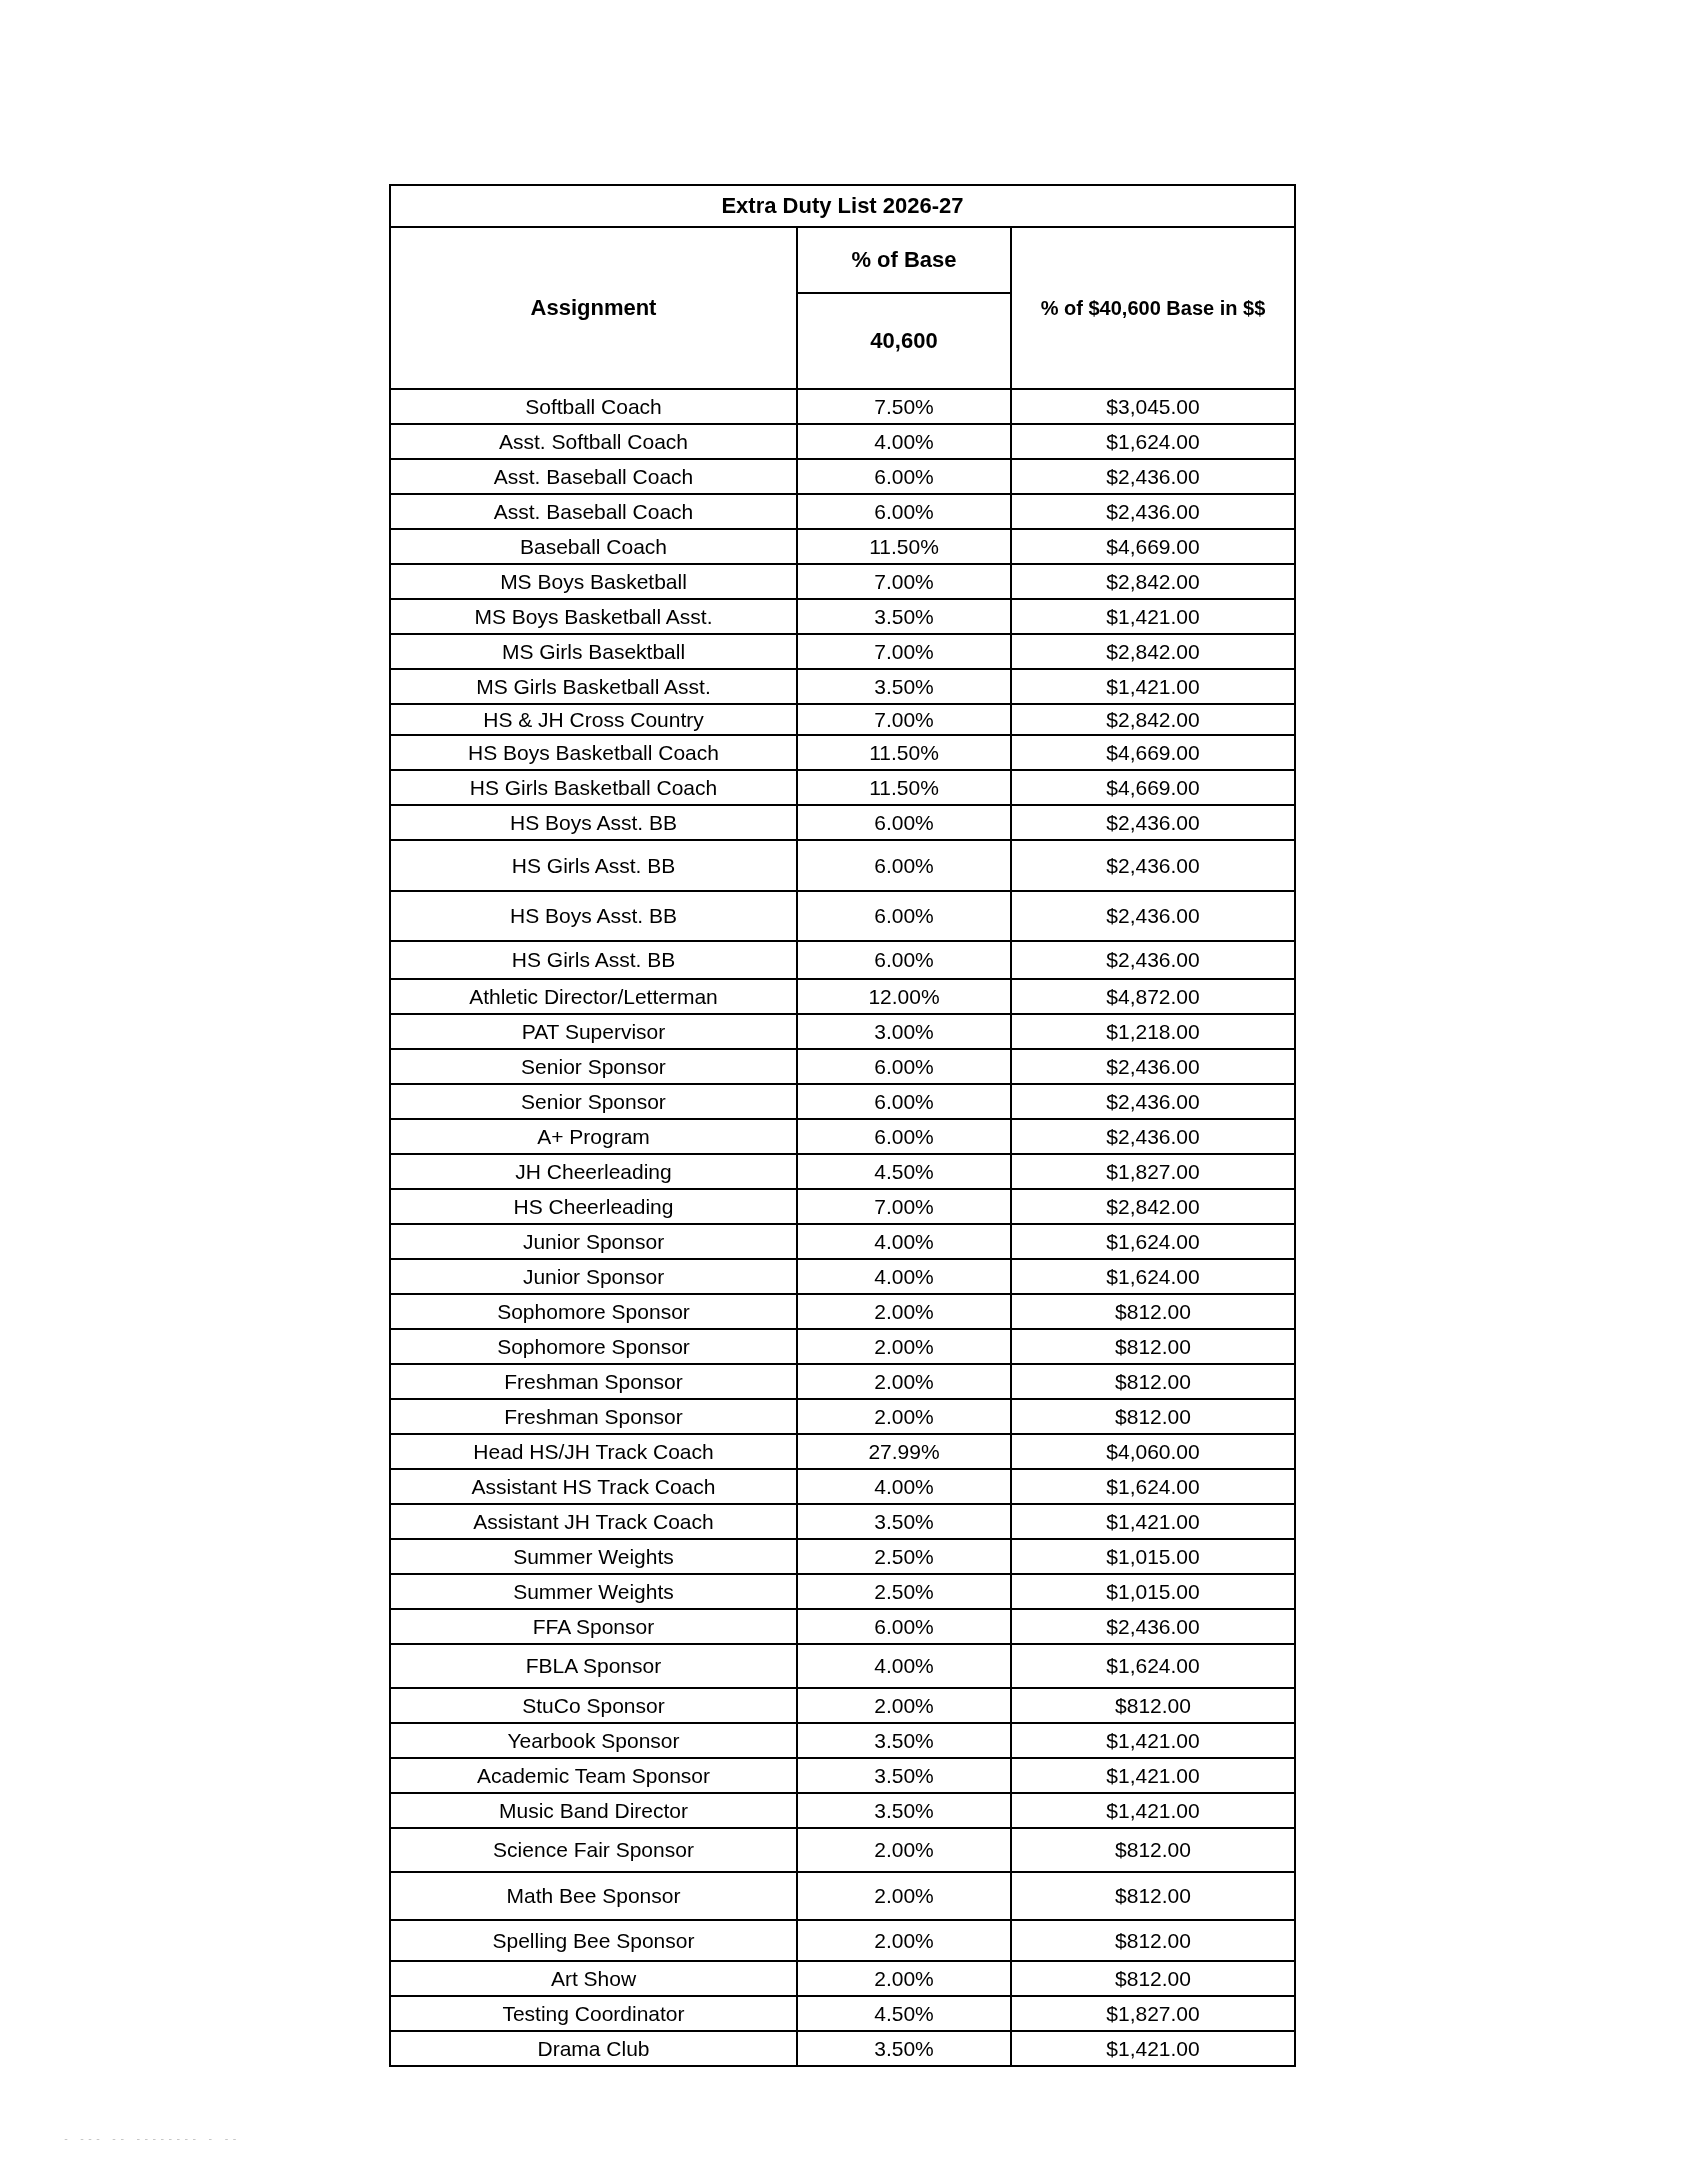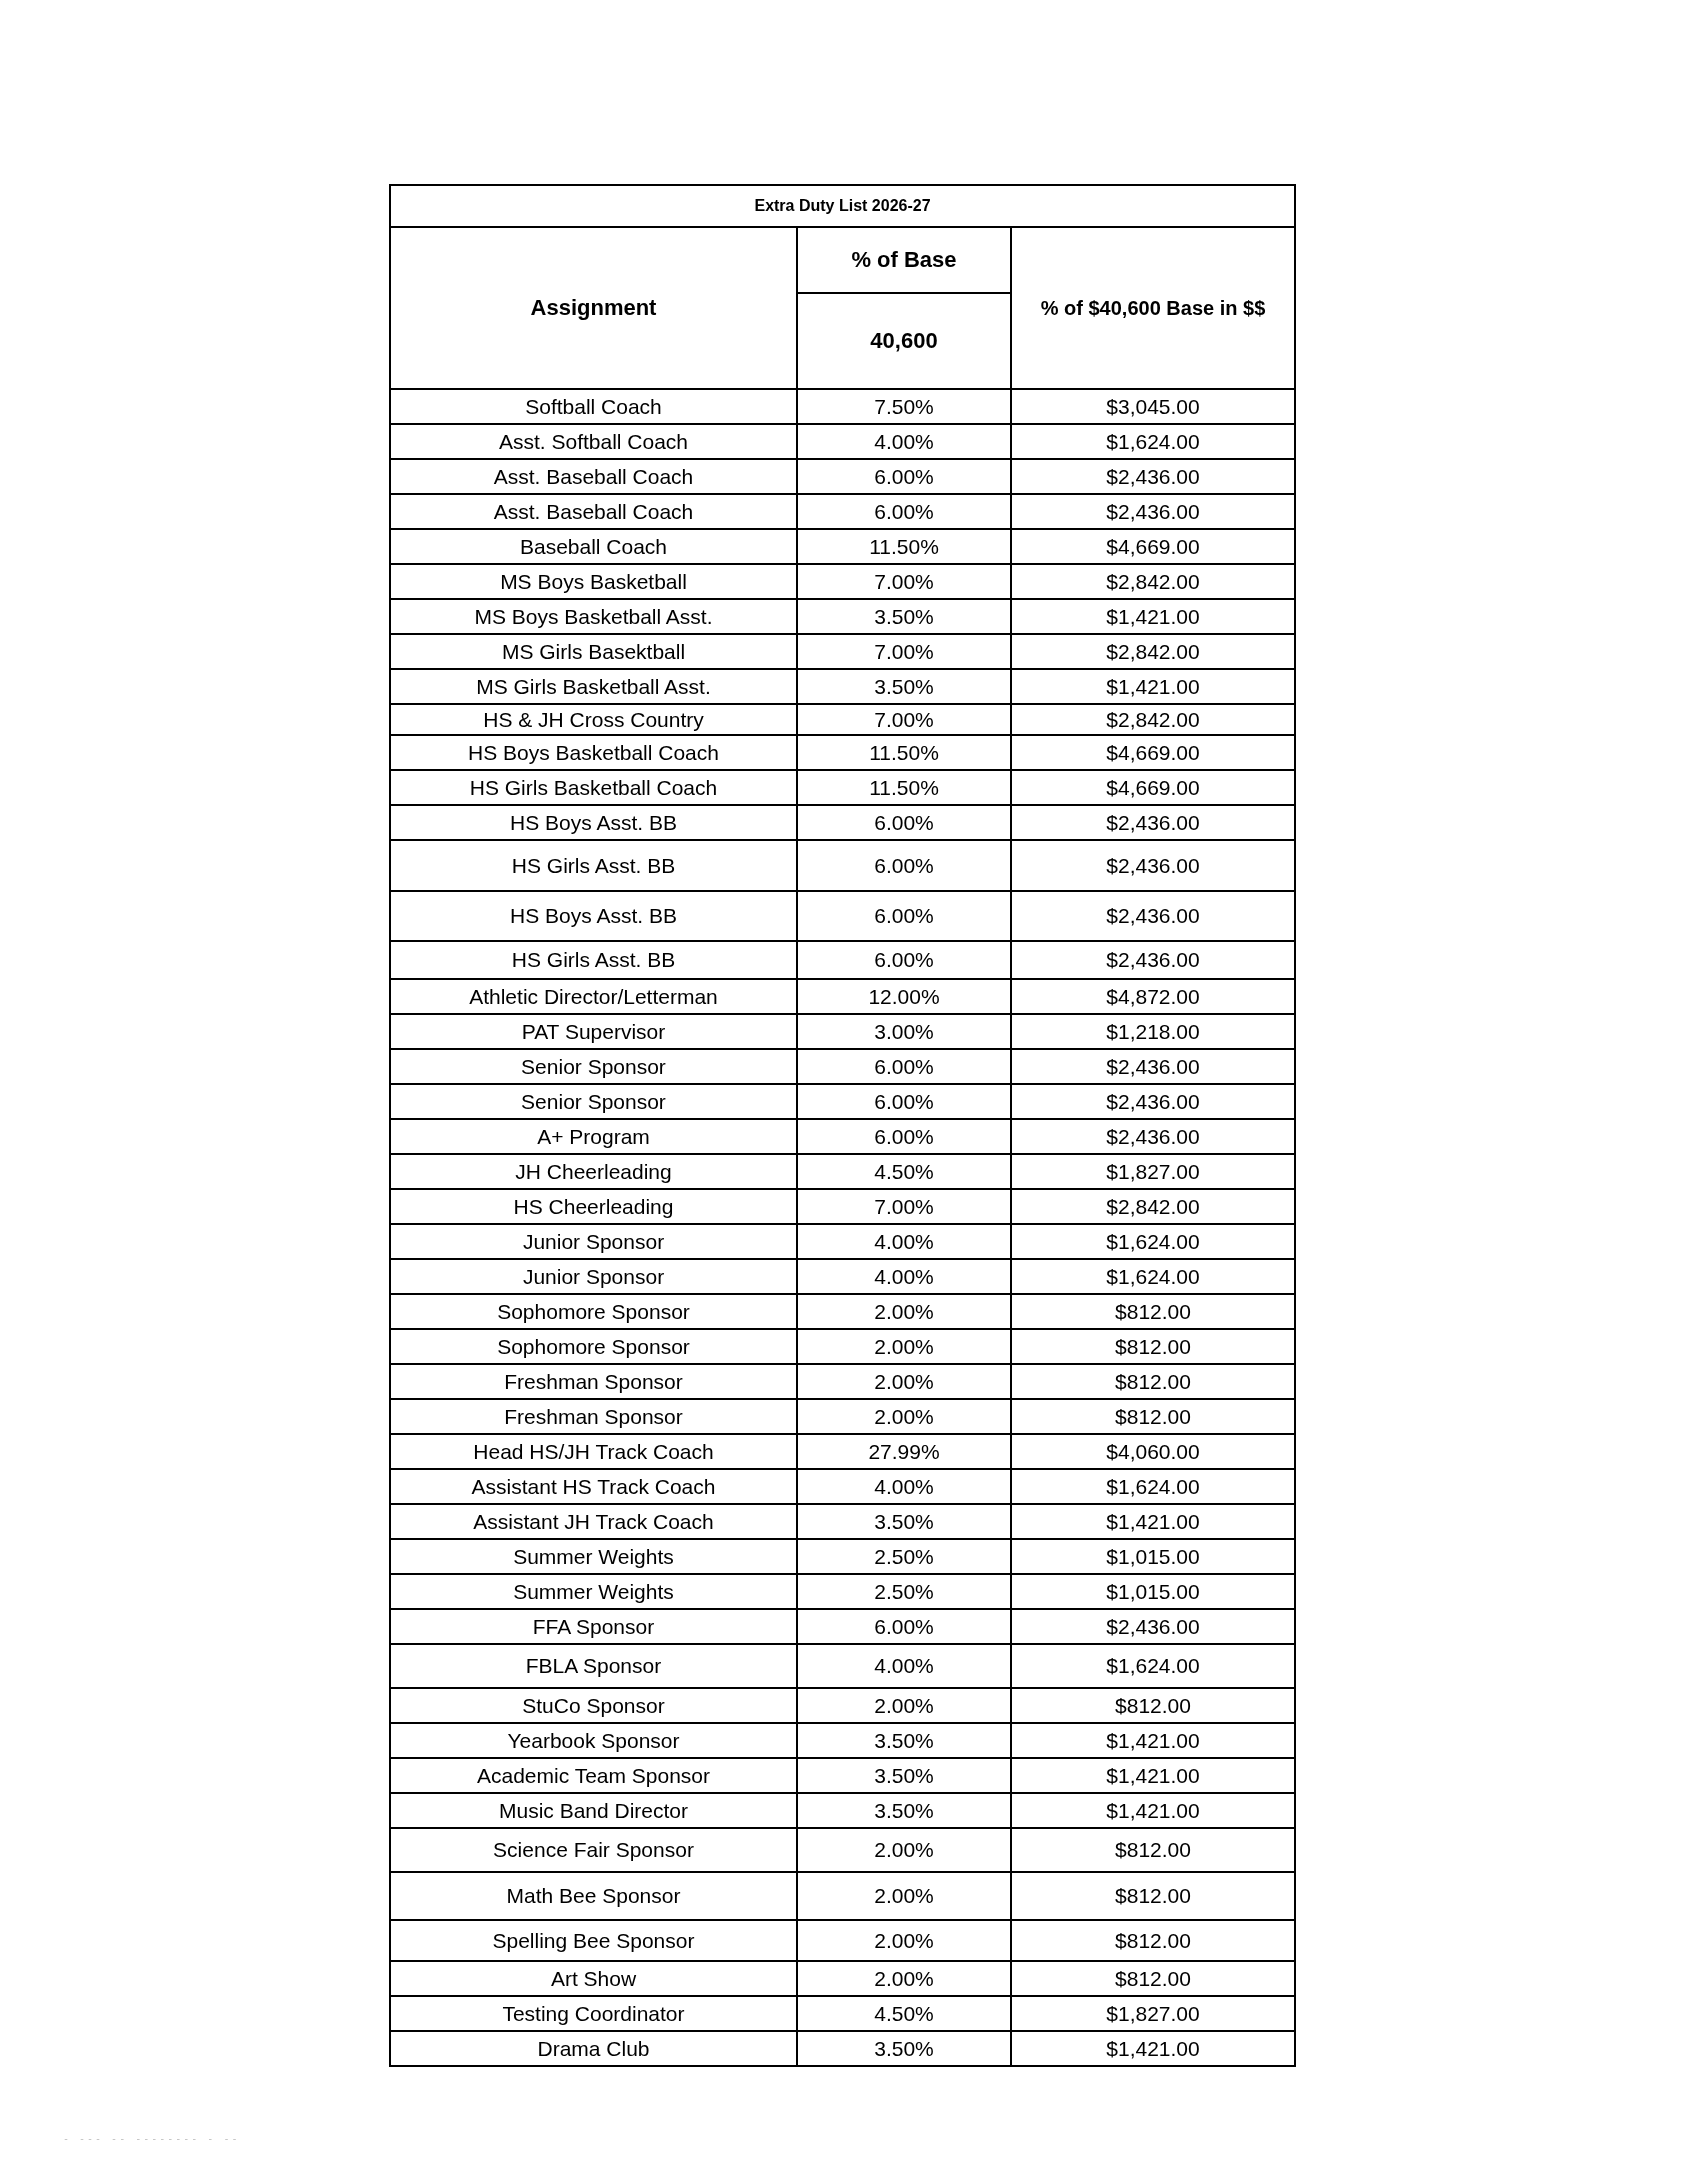--- a/index.html
+++ b/index.html
@@ -30,21 +30,21 @@
   .duty-table th, .duty-table td {
     border: 2px solid #000000;
     padding: 0 2px;
     text-align: center;
     vertical-align: middle;
     overflow: hidden;
     white-space: nowrap;
   }
   .title-cell {
     height: 40px;
-    font-size: 16px;
+    font-size: 22px;
     font-weight: bold;
   }
   tr.header-top { height: 66px; }
   tr.header-bottom { height: 96px; }
   .h-assignment {
     font-size: 22px;
     font-weight: bold;
     border-radius: 16px;
   }
   .h-pctbase {

